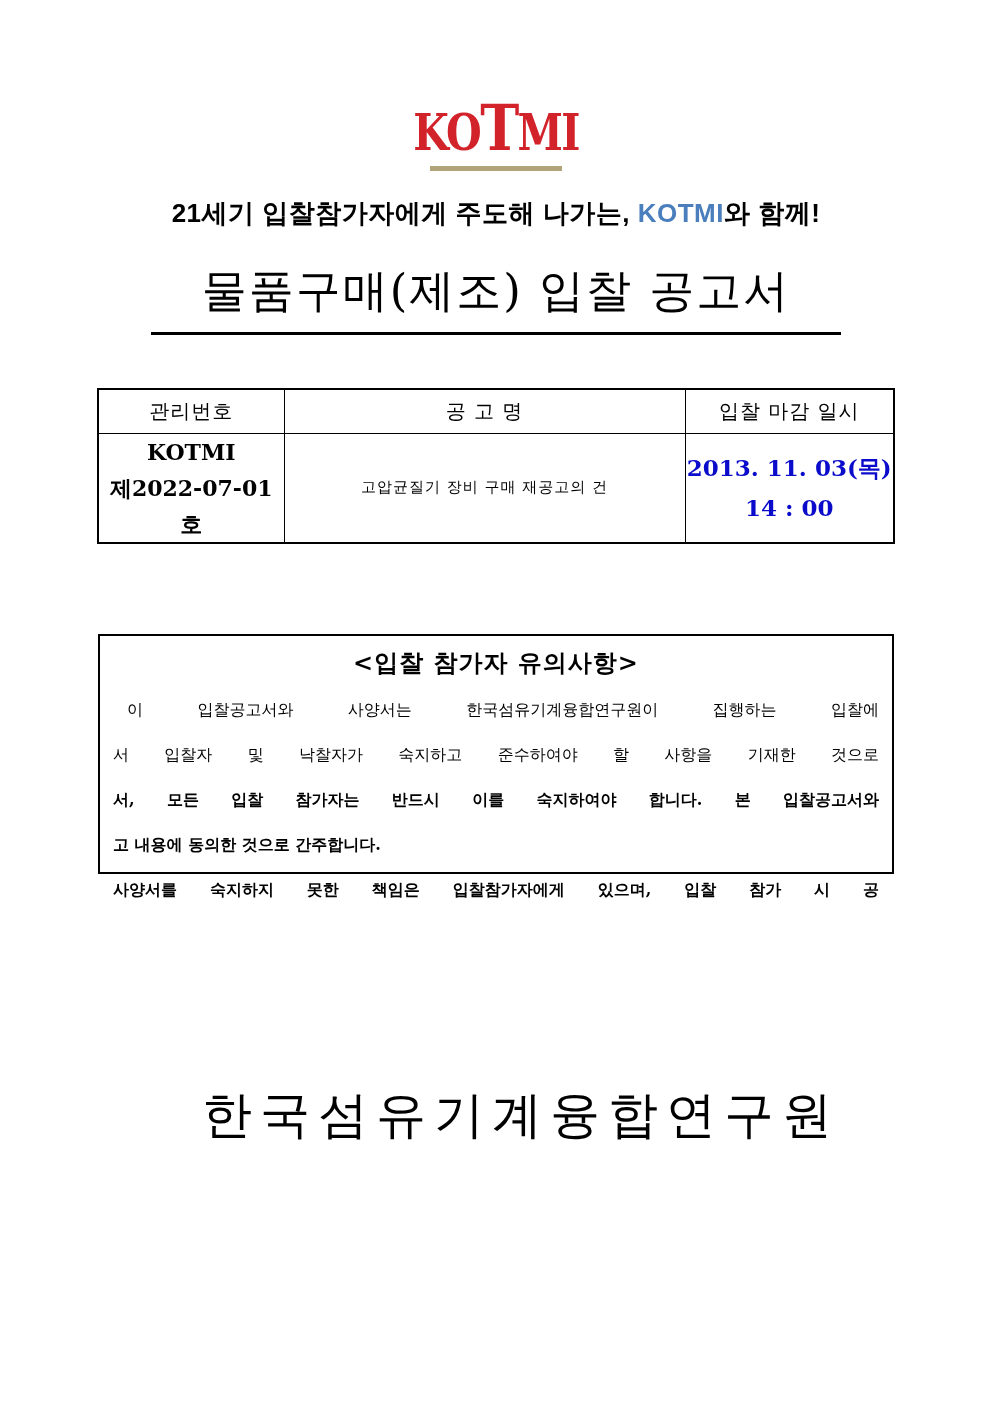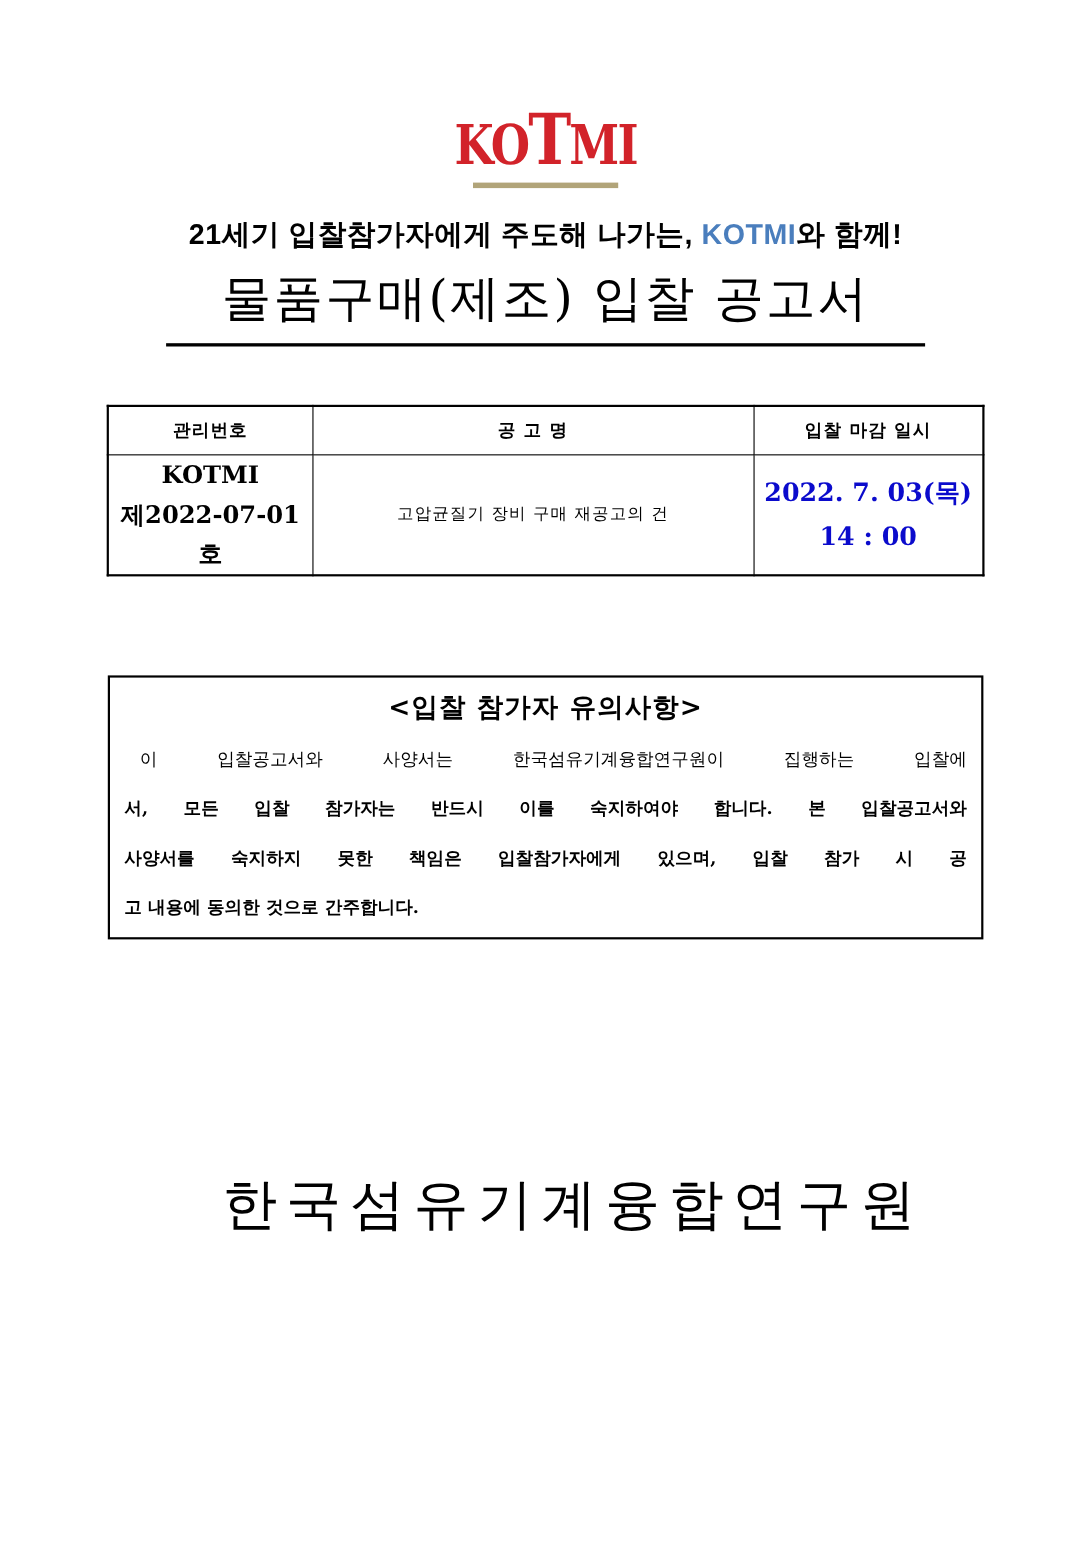--- a/index.html
+++ b/index.html
@@ -38,42 +38,42 @@
   .slogan{
     margin-top:24px;text-align:center;
     font-family:"Liberation Sans", sans-serif;
     font-weight:bold;font-size:26px;line-height:36px;
     letter-spacing:0.5px;color:#000;
   }
   .slogan-brand{color:var(--slogan-blue,#4A7EBD);}
 
   
   .doc-title{
-    margin-top:12px;text-align:center;
+    margin-top:32px;text-align:center;
     font-family:"DejaVu Serif", serif;
     font-weight:normal;font-size:45px;line-height:56px;
     letter-spacing:2px;
   }
   .title-rule{width:690px;height:3px;background:#000;margin:13px auto 0;}
 
   
   .bid-table{
     width:796px;margin:53px auto 0;
     border-collapse:collapse;
     border:2px solid #000;
     table-layout:fixed;
   }
   .bid-table th,.bid-table td{
     border:1px solid #000;text-align:center;vertical-align:middle;
   }
   .bid-table col.c1{width:186px;}
   .bid-table col.c2{width:401px;}
   .bid-table col.c3{width:209px;}
   .bid-table th{
-    height:44px;font-weight:bold;font-size:16px;letter-spacing:1px;
+    height:44px;font-weight:normal;font-size:20px;letter-spacing:1px;
   }
   .bid-table td{height:86px;}
   .cell-manage{font-size:22px;font-weight:bold;line-height:36px;}
   .cell-notice{font-size:15px;letter-spacing:1px;}
   .cell-deadline{
     font-size:23px;font-weight:bold;line-height:40px;
     color:var(--deadline-blue,#0B0BCC);
   }
 
   
@@ -133,32 +133,33 @@
       </tr>
     </thead>
     <tbody>
       <tr>
         <td class="cell-manage">
           <div>KOTMI</div>
           <div>제2022-07-01호</div>
         </td>
         <td class="cell-notice">고압균질기 장비 구매 재공고의 건</td>
         <td class="cell-deadline">
-          <div>2022. 7. 03(목)</div>
+          <div>2013. 11. 03(목)</div>
           <div>14 : 00</div>
         </td>
       </tr>
     </tbody>
   </table>
 
   <div class="notice-box">
     <div class="notice-title">&lt;입찰 참가자 유의사항&gt;</div>
     <div class="notice-body">
       <div class="notice-line first">이 입찰공고서와 사양서는 한국섬유기계융합연구원이 집행하는 입찰에</div>
+      <div class="notice-line">서 입찰자 및 낙찰자가 숙지하고 준수하여야 할 사항을 기재한 것으로</div>
       <div class="notice-line bold">서, 모든 입찰 참가자는 반드시 이를 숙지하여야 합니다. 본 입찰공고서와</div>
+      <div class="notice-line bold last">고 내용에 동의한 것으로 간주합니다.</div>
       <div class="notice-line bold">사양서를 숙지하지 못한 책임은 입찰참가자에게 있으며, 입찰 참가 시 공</div>
-      <div class="notice-line bold last">고 내용에 동의한 것으로 간주합니다.</div>
     </div>
   </div>
 
   <div class="org-name">한국섬유기계융합연구원</div>
 
 </div>
 
 </body></html>

